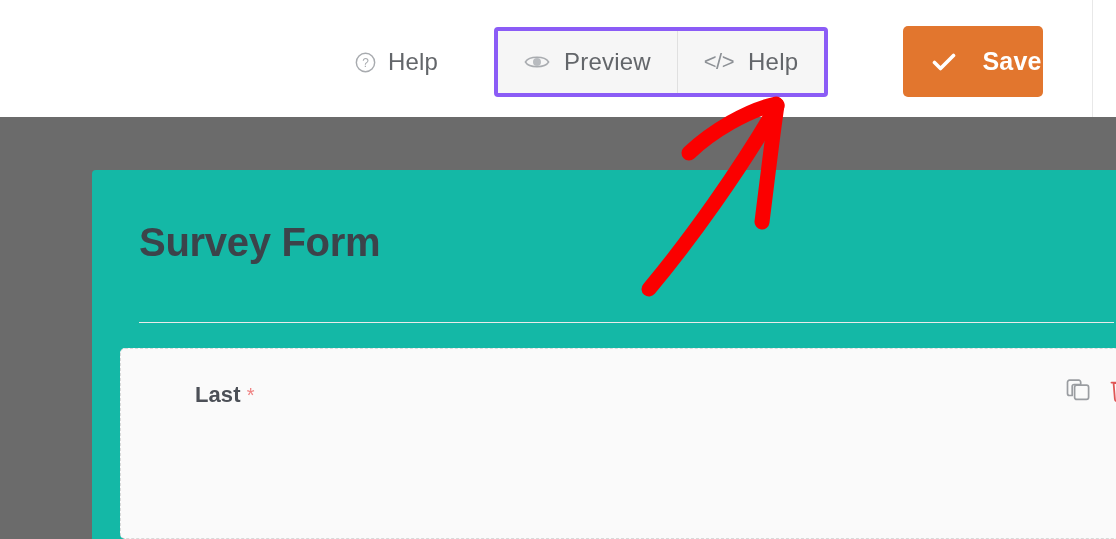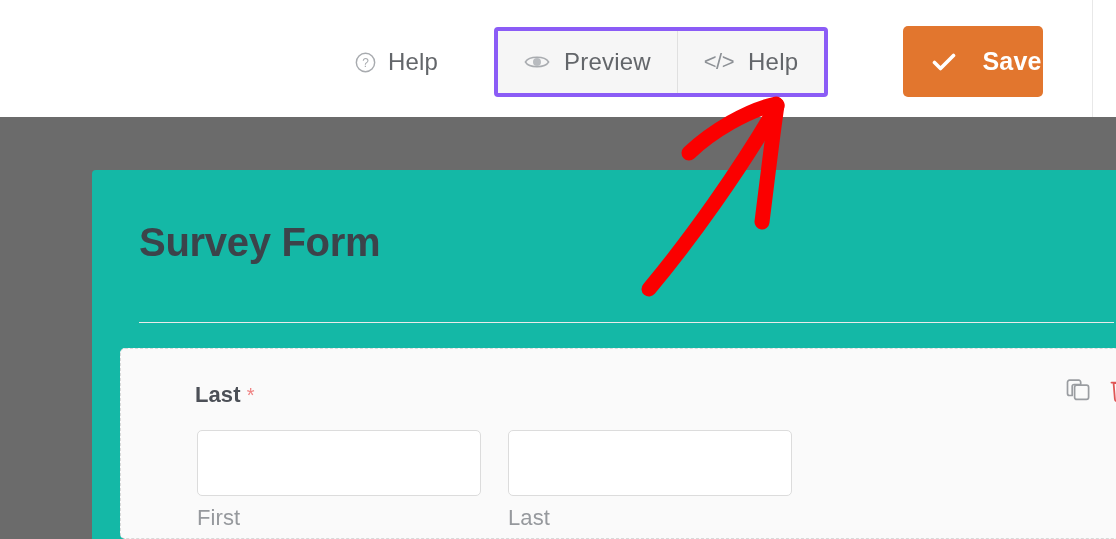--- a/index.html
+++ b/index.html
@@ -352,30 +352,20 @@
         <span class="act-icon">
           <svg width="24" height="26" viewBox="0 0 24 26" xmlns="http://www.w3.org/2000/svg">
             <path d="M2.5 5.6 h19" stroke="#e05656" stroke-width="1.9" stroke-linecap="round" fill="none"></path>
             <path d="M8.4 5.2 v-1.8 a1.6 1.6 0 0 1 1.6 -1.6 h4 a1.6 1.6 0 0 1 1.6 1.6 v1.8" fill="none" stroke="#e05656" stroke-width="1.8"></path>
             <path d="M4.6 6.2 h14.8 l-1.3 16.1 a2 2 0 0 1 -2 1.9 h-8.2 a2 2 0 0 1 -2 -1.9 z" fill="none" stroke="#e05656" stroke-width="1.8" stroke-linejoin="round"></path>
             <path d="M9.3 10.4 v9 M12 10.4 v9 M14.7 10.4 v9" stroke="#e05656" stroke-width="1.5" stroke-linecap="round"></path>
           </svg>
         </span>
       </div>
 
-      <div class="input-row">
-        <div class="sub-field">
-          <input class="txt-input" type="text" value="" style="">
-          <span class="sub-label">First</span>
-        </div>
-        <div class="sub-field">
-          <input class="txt-input" type="text" value="" style="">
-          <span class="sub-label">Last</span>
-        </div>
-      </div>
 
     </div>
   </div>
 
 
   <svg id="annotation" viewBox="0 0 1116 539" xmlns="http://www.w3.org/2000/svg">
 
     <path d="M649 289 C690 240, 740 170, 777 106" fill="none" stroke="#fb0000" stroke-width="15" stroke-linecap="round"></path>
 
     <path d="M689 153 C712 131, 748 110, 776 104" fill="none" stroke="#fb0000" stroke-width="15" stroke-linecap="round"></path>

